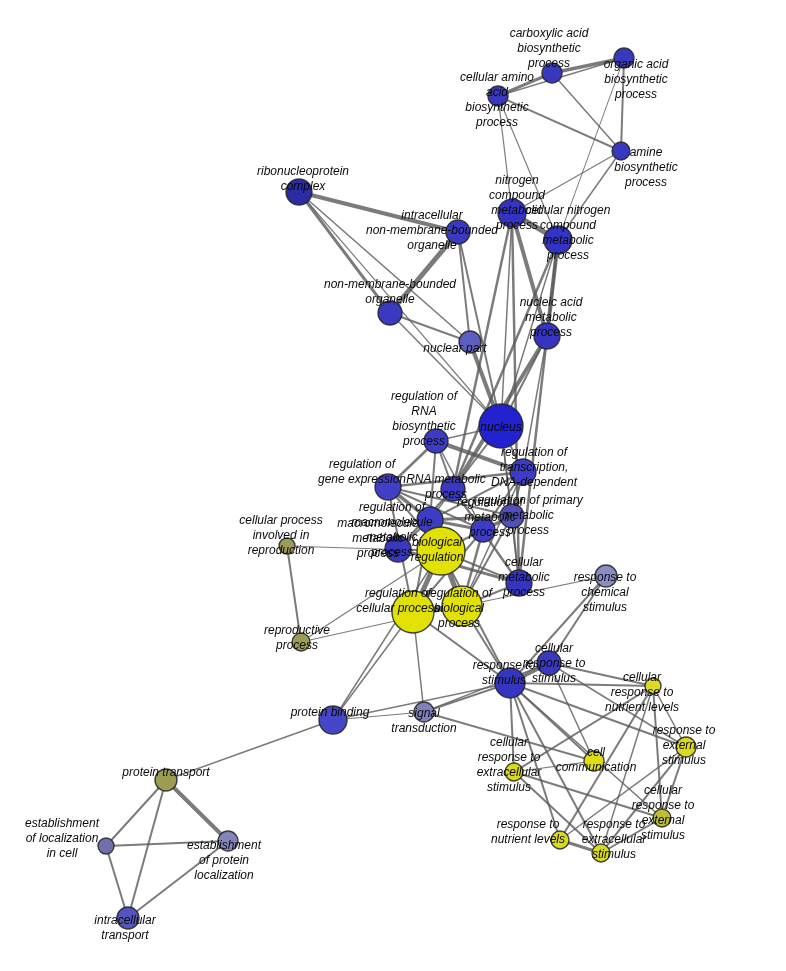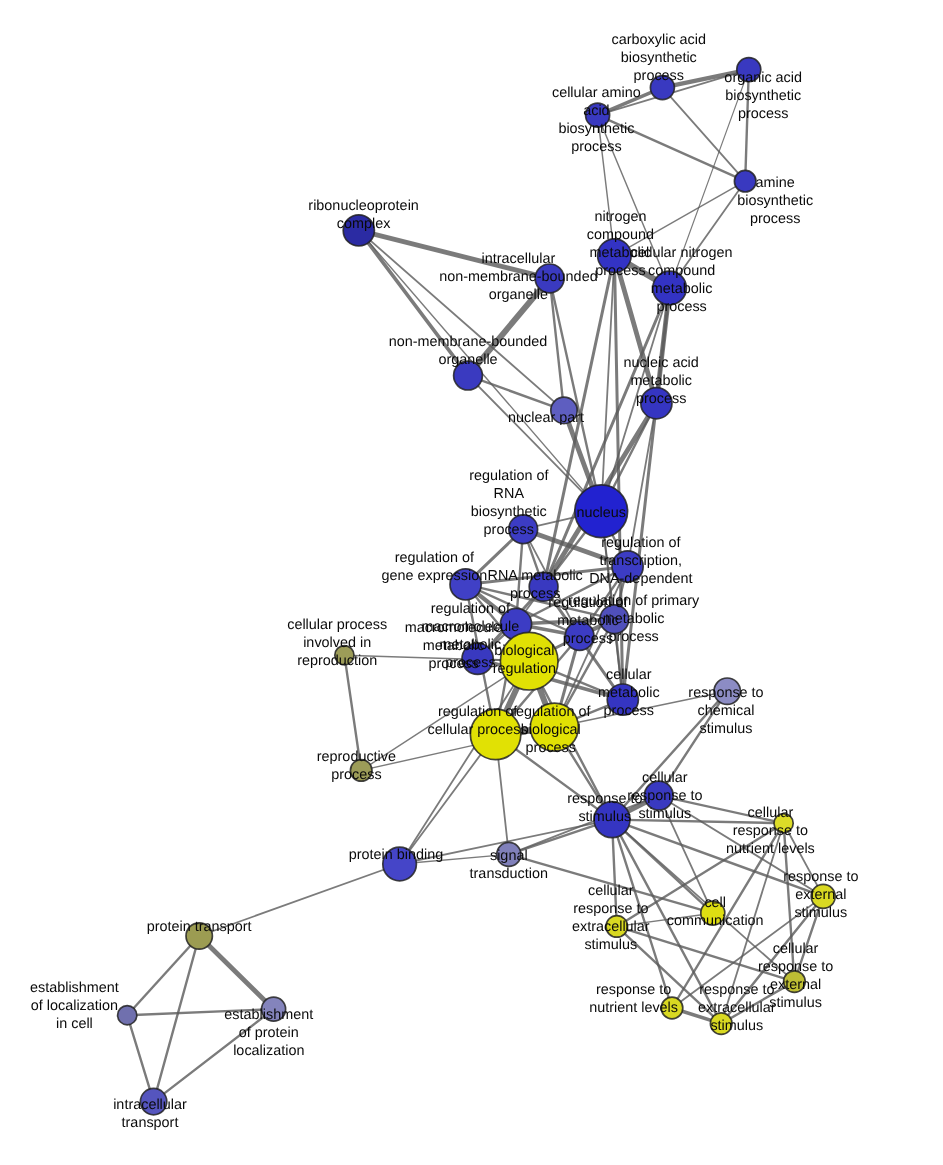--- a/index.html
+++ b/index.html
@@ -4,21 +4,21 @@
 <style>
   html, body {
     margin: 0;
     padding: 0;
     background: #ffffff;
     width: 786px;
     height: 971px;
     overflow: hidden;
     font-family: "Liberation Sans", sans-serif;
   }
-  #graph-wrap { width: 786px; height: 971px; }
+  #graph-wrap { width: 786px; height: 971px; font-style: italic; }
   .edge {
     stroke: #5a5a5a;
     stroke-opacity: 0.8;
     stroke-linecap: round;
   }
   .node {
     stroke: #232323;
     stroke-width: 1.4;
     stroke-opacity: 0.85;
   }

